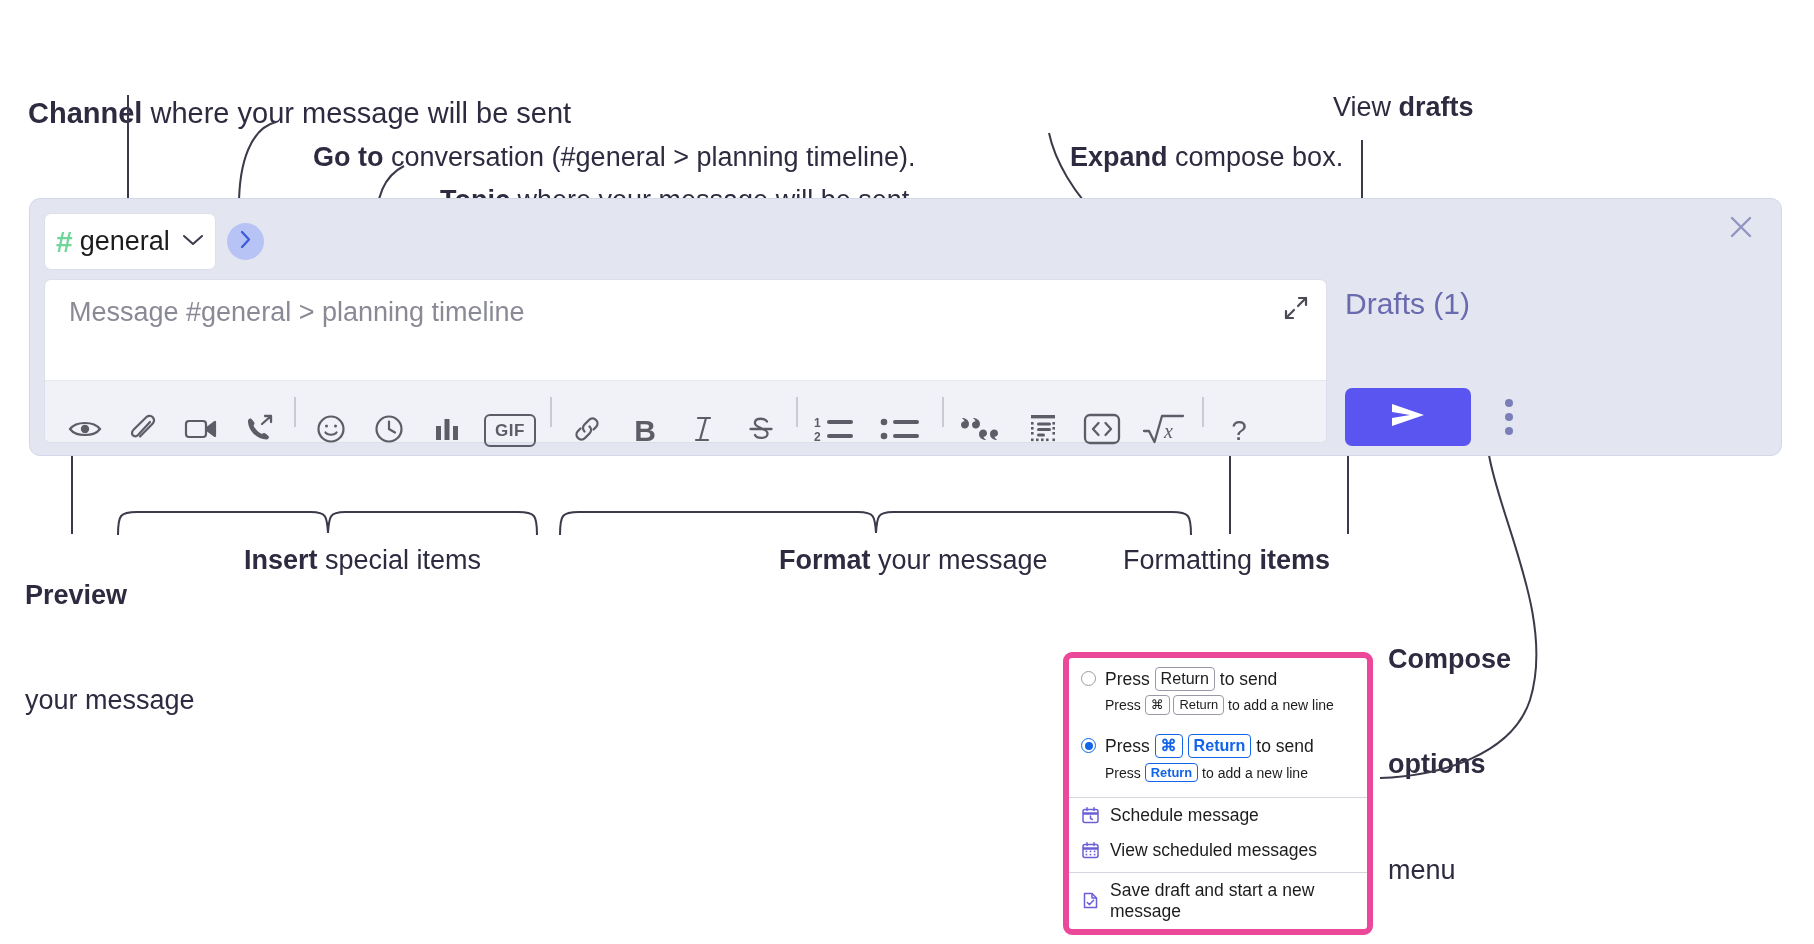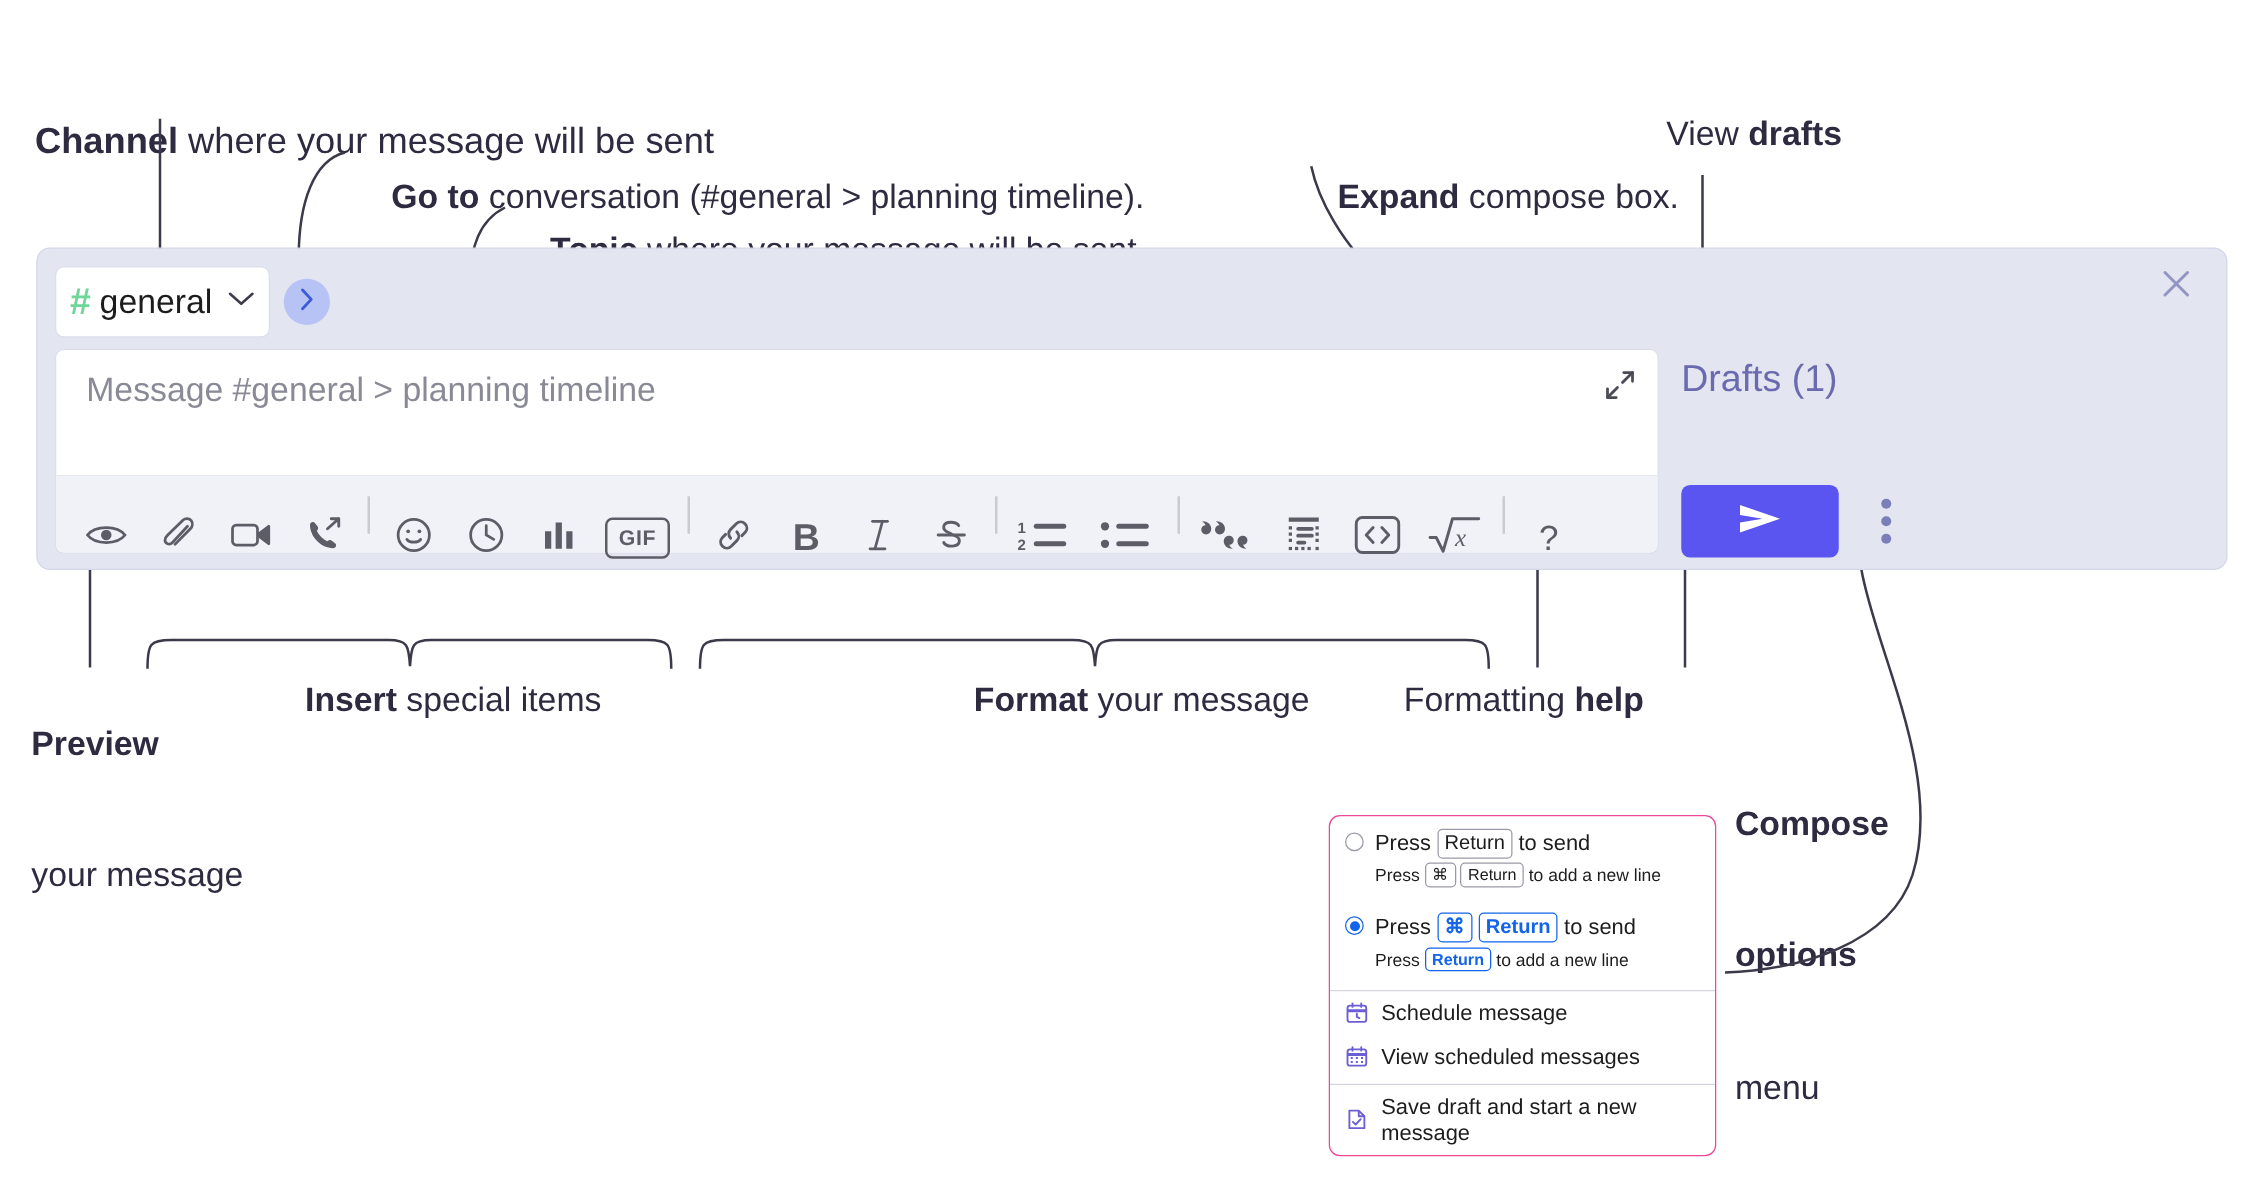--- a/index.html
+++ b/index.html
@@ -195,21 +195,21 @@
     display: block; width: 8px; height: 8px;
     border-radius: 50%; background: #7b7fb8;
   }
 
   
   #options-menu {
     position: absolute;
     left: 1063px; top: 652px;
     width: 310px;
     background: #ffffff;
-    border: 1px solid #ec4899;
+    border: 6px solid #ec4899;
     border-radius: 9px;
     padding: 0;
     font-size: 17px;
     color: #1d1c1d;
     overflow: hidden;
   }
   .menu-radio-row {
     display: flex; align-items: flex-start;
     padding: 9px 12px 0 12px;
     gap: 9px;
@@ -294,21 +294,21 @@
 
   <div class="anno" id="anno-insert">
     <b>Insert</b><span> special items</span>
   </div>
 
   <div class="anno" id="anno-format">
     <b>Format</b><span> your message</span>
   </div>
 
   <div class="anno" id="anno-help">
-    <span>Formatting </span><b>help</b>
+    <span>Formatting </span><b>items</b>
   </div>
 
 
   <div class="anno" id="anno-compose">
     <div><b>Compose</b></div>
     <div><b>options</b></div>
     <div><span>menu</span></div>
   </div>
 
   <svg class="lines" viewBox="0 0 1814 944">

